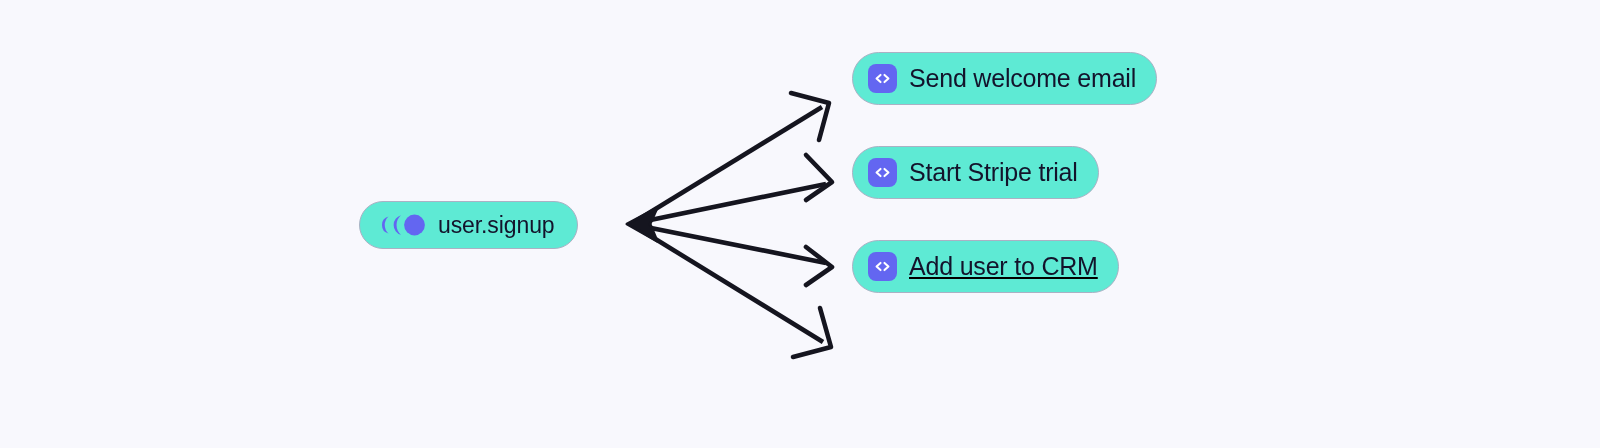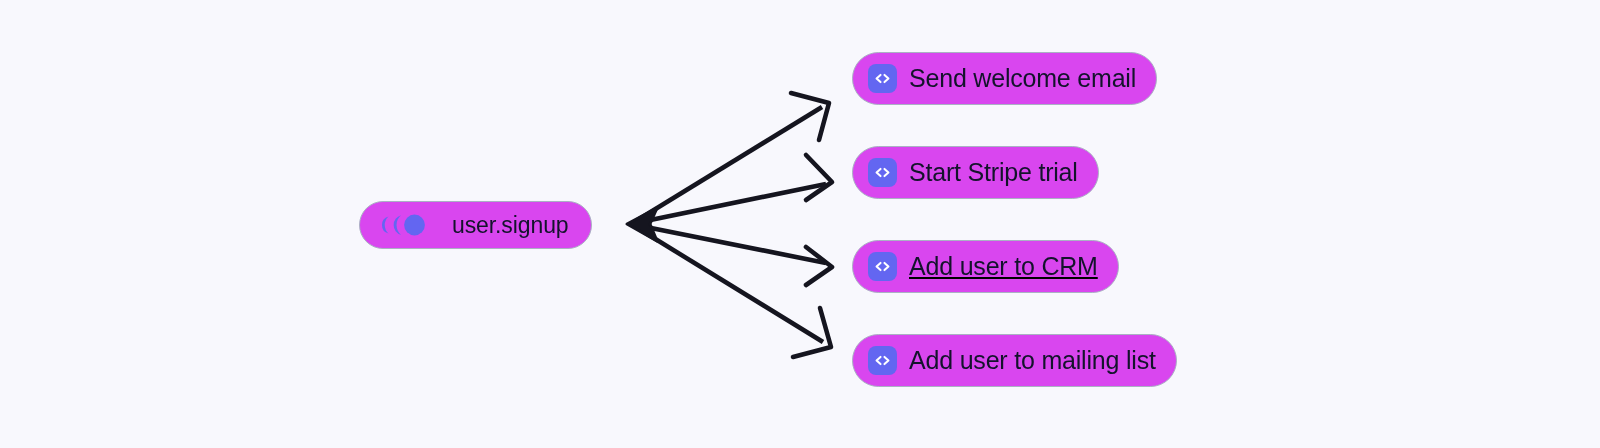--- a/index.html
+++ b/index.html
@@ -32,33 +32,33 @@
     height: 448px;
     pointer-events: none;
   }
 
   
   .node {
     position: absolute;
     display: flex;
     align-items: center;
     box-sizing: border-box;
-    background: #d946ef;
+    background: #5eead4;
     border: 1.6px solid #aab1c4;
     border-radius: 999px;
     white-space: nowrap;
   }
 
   
   .node-trigger {
     left: 359px;
     top: 201px;
     height: 48px;
     padding: 0 22px 0 20px;
-    gap: 26px;
+    gap: 12px;
   }
   .node-trigger .node-label {
     font-size: 23px;
     color: #13132b;
     letter-spacing: -0.1px;
     line-height: 1;
   }
 
   .broadcast-icon {
     display: block;
@@ -163,23 +163,14 @@
   <div class="node node-action n2">
     <span class="code-badge">
       <svg viewBox="0 0 24 24" xmlns="http://www.w3.org/2000/svg" aria-hidden="true">
         <polyline points="9.5,7.5 4.5,12 9.5,16.5" fill="none" stroke="#ffffff" stroke-width="2.6" stroke-linecap="round" stroke-linejoin="round"></polyline>
         <polyline points="14.5,7.5 19.5,12 14.5,16.5" fill="none" stroke="#ffffff" stroke-width="2.6" stroke-linecap="round" stroke-linejoin="round"></polyline>
       </svg>
     </span>
     <span class="node-label">Add user to CRM</span>
   </div>
 
-  <div class="node node-action n3">
-    <span class="code-badge">
-      <svg viewBox="0 0 24 24" xmlns="http://www.w3.org/2000/svg" aria-hidden="true">
-        <polyline points="9.5,7.5 4.5,12 9.5,16.5" fill="none" stroke="#ffffff" stroke-width="2.6" stroke-linecap="round" stroke-linejoin="round"></polyline>
-        <polyline points="14.5,7.5 19.5,12 14.5,16.5" fill="none" stroke="#ffffff" stroke-width="2.6" stroke-linecap="round" stroke-linejoin="round"></polyline>
-      </svg>
-    </span>
-    <span class="node-label">Add user to mailing list</span>
-  </div>
 
 </div>
 
 </body></html>

